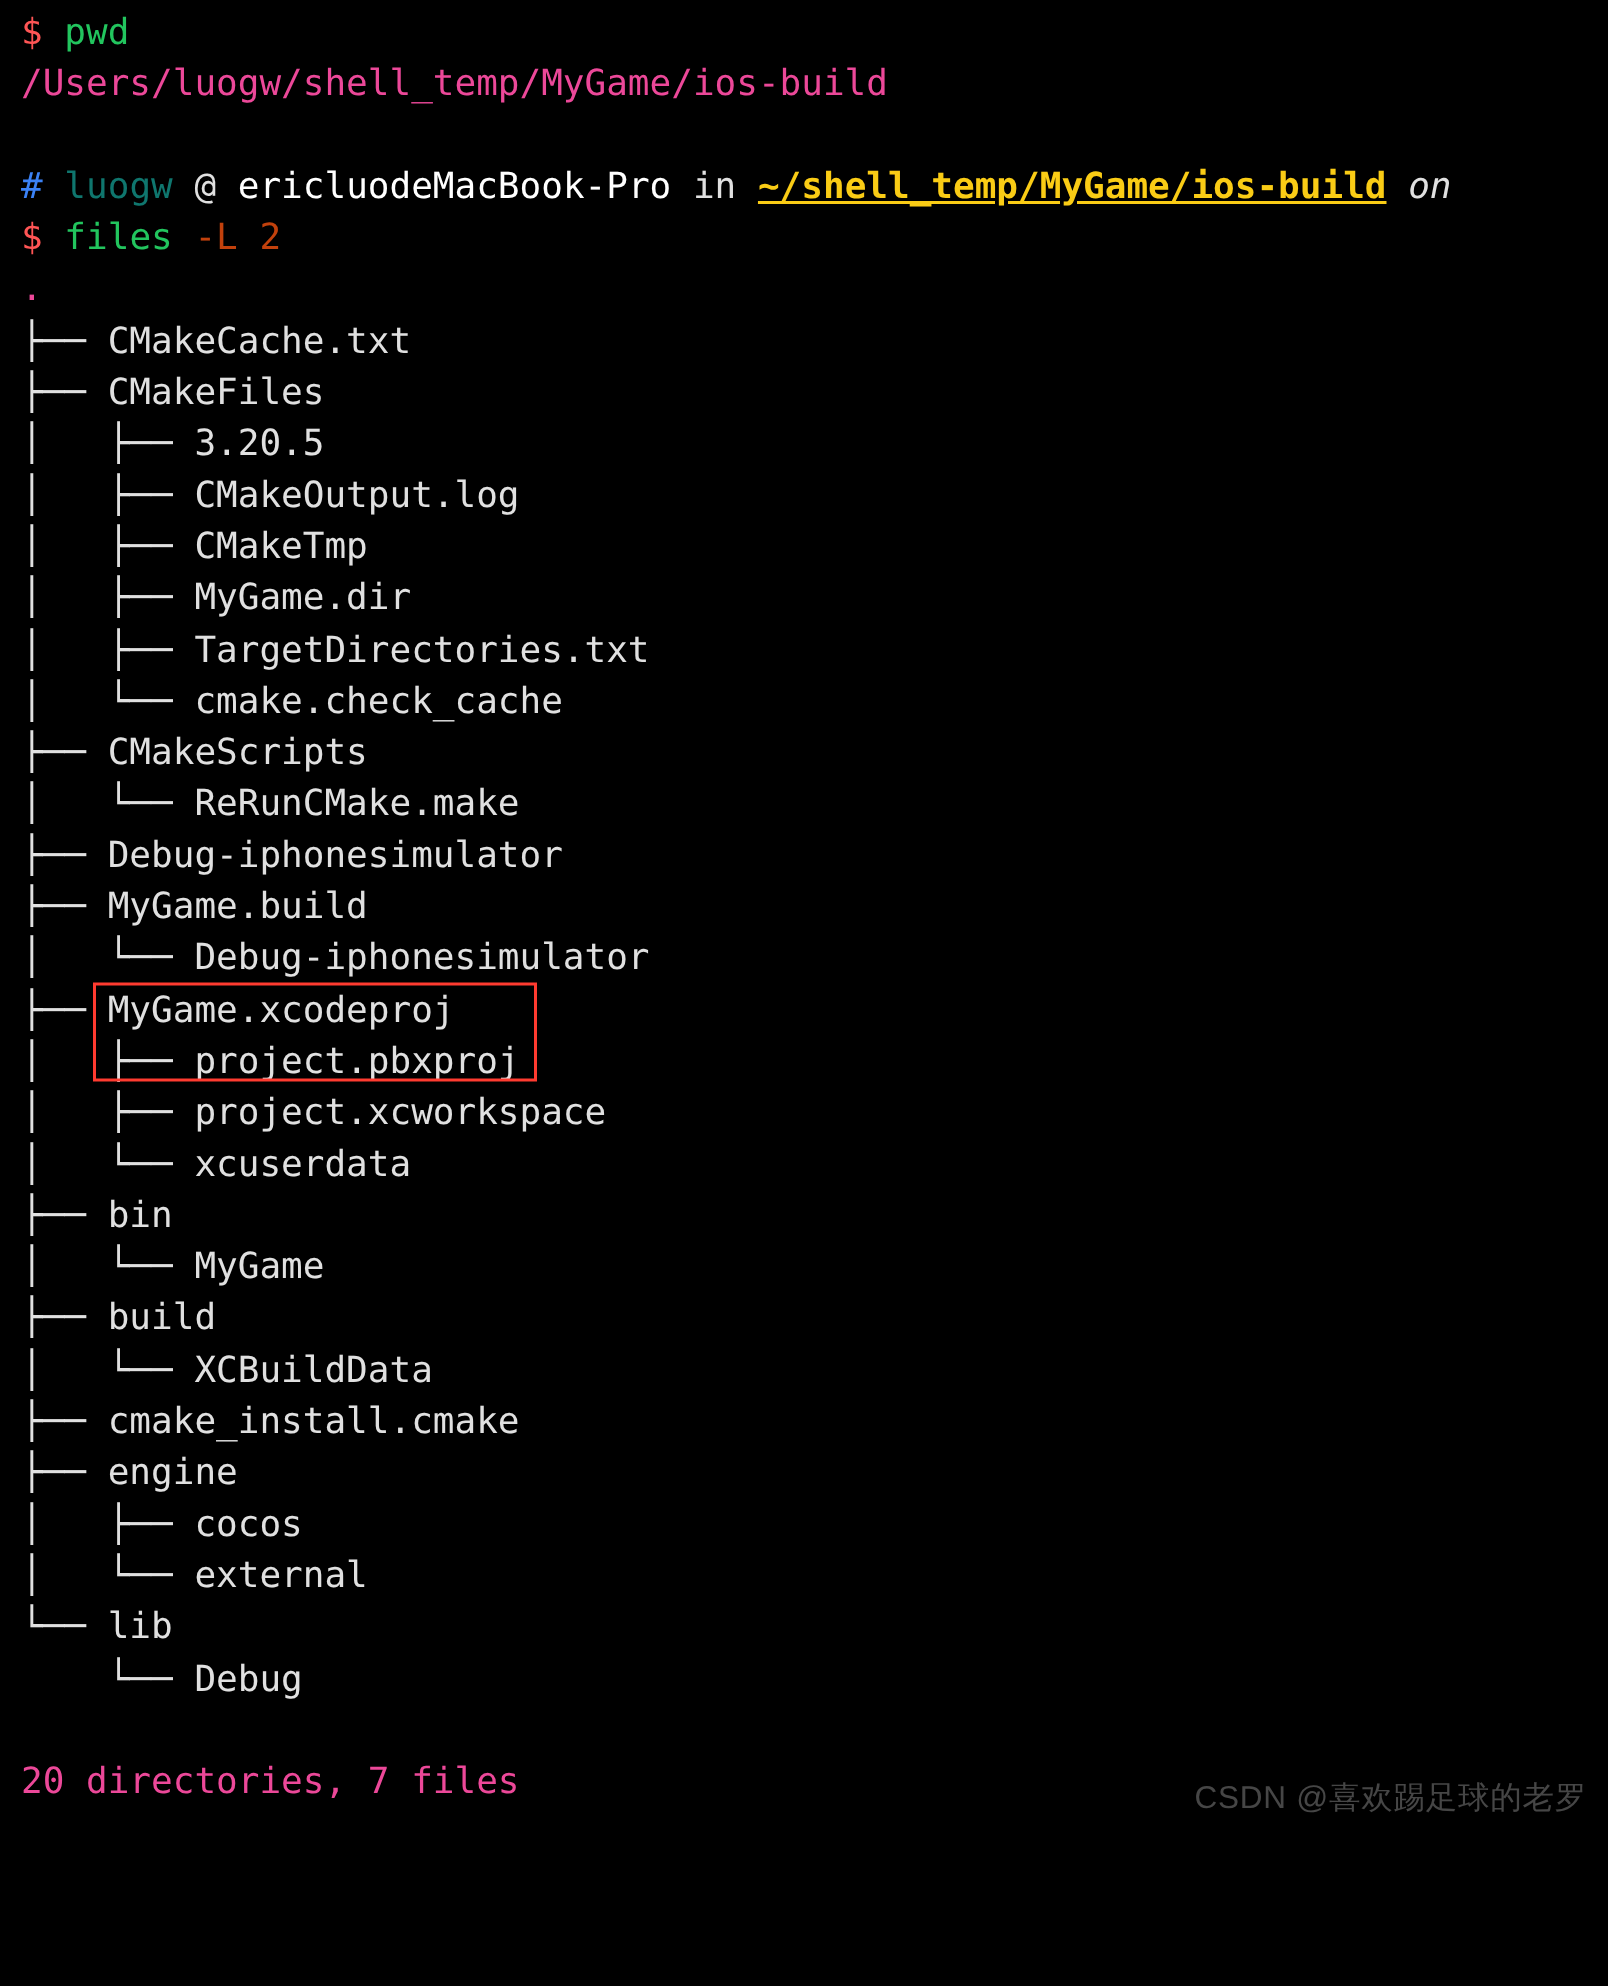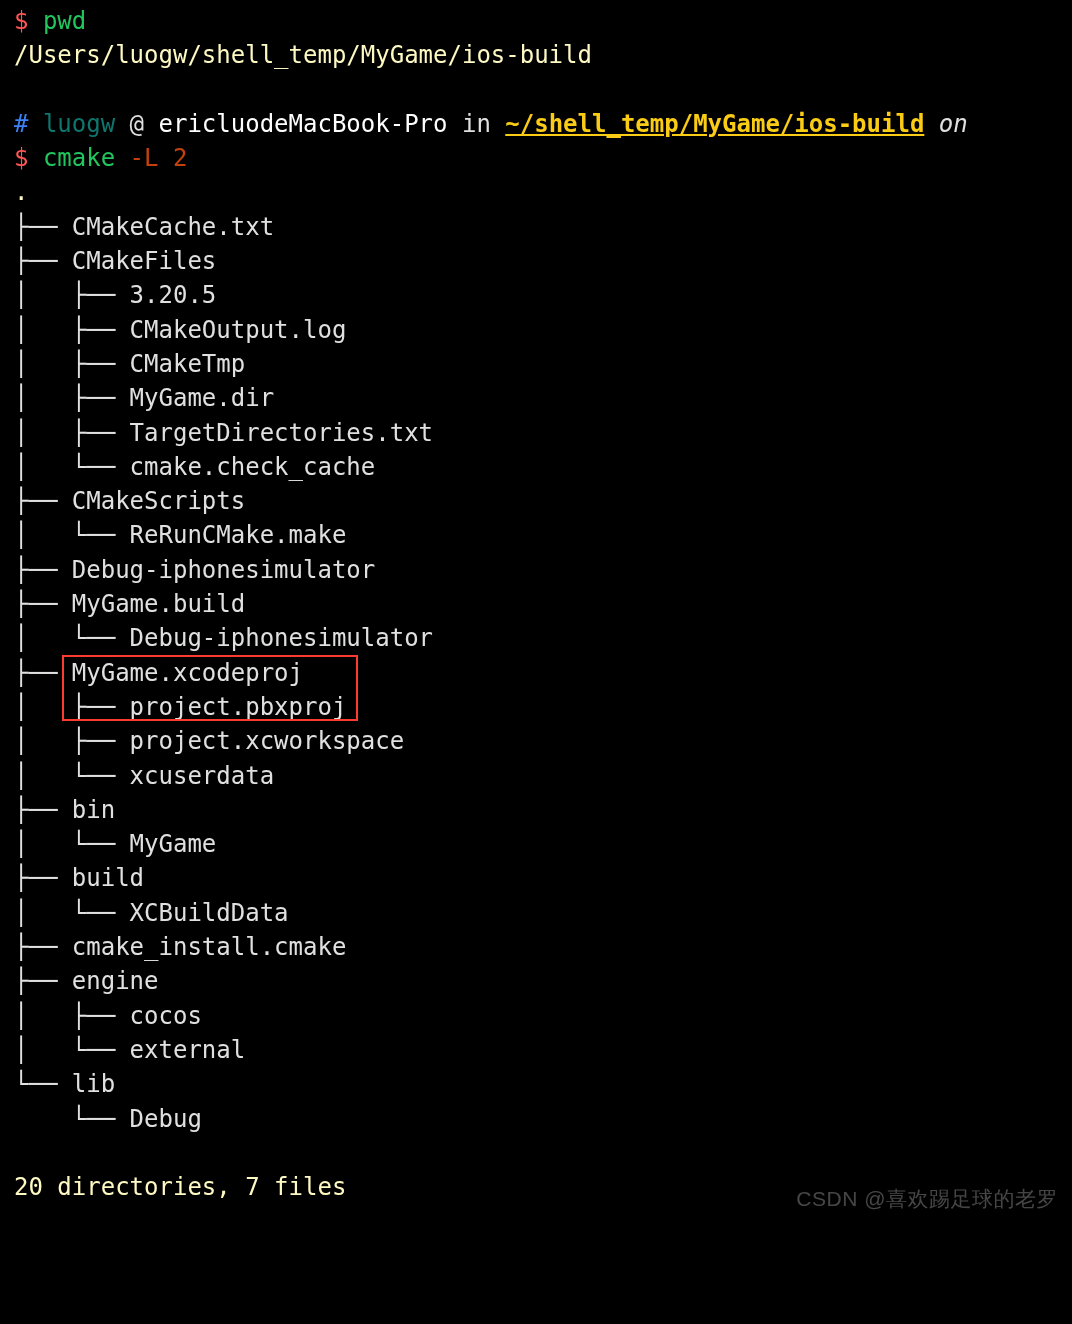--- a/index.html
+++ b/index.html
@@ -12,21 +12,21 @@
       width:1072px;
       height:1324px;
       overflow:hidden;
       padding:4px 0 0 14px;
       position:relative;
     }
     .line { white-space:pre; }
     .prompt-dollar { color:#ff5555; }
     .cmd { color:#22c55e; }
     .arg { color:#c2410c; }
-    .output { color:#fef9c3; }
+    .output { color:#ec4899; }
     .hash { color:#3b82f6; }
     .user { color:#0f766e; }
     .at  { color:#e0e0e0; }
     .host { color:#ffffff; }
     .in  { color:#e0e0e0; }
     .path { color:#facc15; font-weight:bold;text-decoration:underline; }
     .on  { color:#e0e0e0;font-style:italic; }
     .tree-branch { color:#e0e0e0; }
     .tree-name { color:#e0e0e0; }
     .highlight-box {
@@ -48,21 +48,21 @@
 <body>
 
 <div class="line"><span class="prompt-dollar">$</span> <span class="cmd">pwd</span></div>
 
 <div class="line output">/Users/luogw/shell_temp/MyGame/ios-build</div>
 
 <div class="line">&nbsp;</div>
 
 <div class="line"><span class="hash">#</span> <span class="user">luogw</span><span class="at"> @ </span><span class="host">ericluodeMacBook-Pro</span><span class="in"> in </span><span class="path">~/shell_temp/MyGame/ios-build</span><span class="on"> on</span></div>
 
-<div class="line"><span class="prompt-dollar">$</span> <span class="cmd">cmake</span> <span class="arg">-L 2</span></div>
+<div class="line"><span class="prompt-dollar">$</span> <span class="cmd">files</span> <span class="arg">-L 2</span></div>
 
 <div class="line output">.</div>
 
 <div class="line"><span class="tree-branch">├── </span><span class="tree-name">CMakeCache.txt</span></div>
 <div class="line"><span class="tree-branch">├── </span><span class="tree-name">CMakeFiles</span></div>
 <div class="line"><span class="tree-branch">│   ├── </span><span class="tree-name">3.20.5</span></div>
 <div class="line"><span class="tree-branch">│   ├── </span><span class="tree-name">CMakeOutput.log</span></div>
 <div class="line"><span class="tree-branch">│   ├── </span><span class="tree-name">CMakeTmp</span></div>
 <div class="line"><span class="tree-branch">│   ├── </span><span class="tree-name">MyGame.dir</span></div>
 <div class="line"><span class="tree-branch">│   ├── </span><span class="tree-name">TargetDirectories.txt</span></div>

